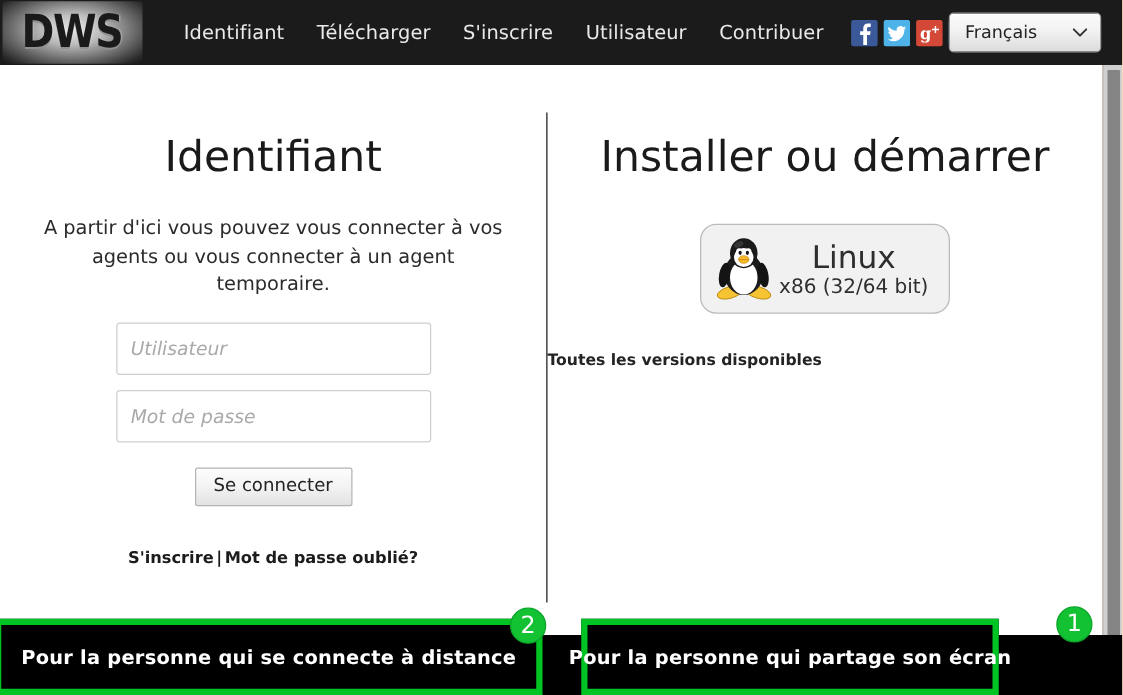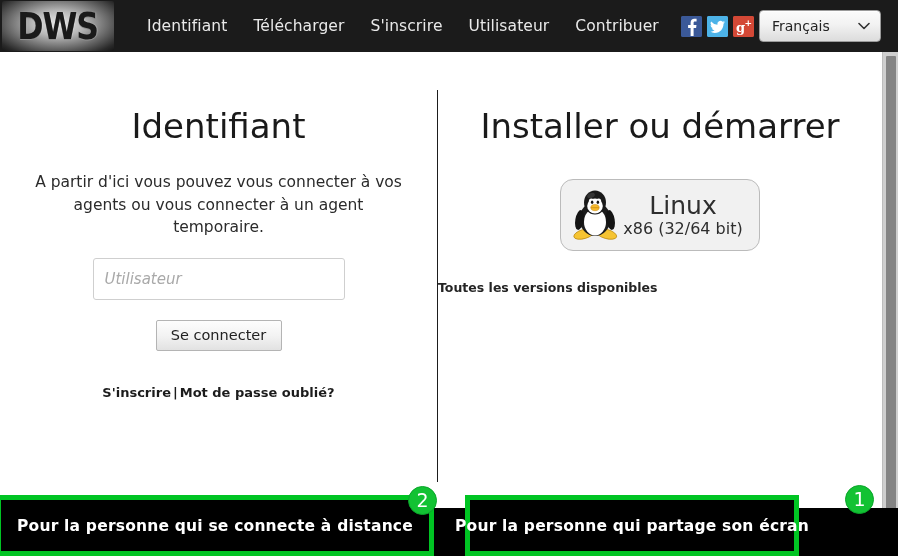--- a/index.html
+++ b/index.html
@@ -231,20 +231,21 @@
   <div id="content">
 
     <div id="divider"></div>
 
     <div class="col" id="col-left">
       <h1 class="col-title">Identifiant</h1>
       <p class="col-desc" id="desc-left">A partir d'ici vous pouvez vous connecter à vos agents ou vous connecter à un agent temporaire.</p>
 
       <form id="login-form">
         <input class="text-input" type="text" id="username-input" placeholder="Utilisateur" style="">
+        <input class="text-input" type="password" id="password-input" placeholder="Mot de passe" style="">
         <button id="login-button" type="submit">Se connecter</button>
       </form>
 
       <div id="login-links">
         <span>S'inscrire</span><span class="sep">|</span><span>Mot de passe oublié?</span>
       </div>
     </div>
 
     <div class="col" id="col-right">
       <h1 class="col-title">Installer ou démarrer</h1>

